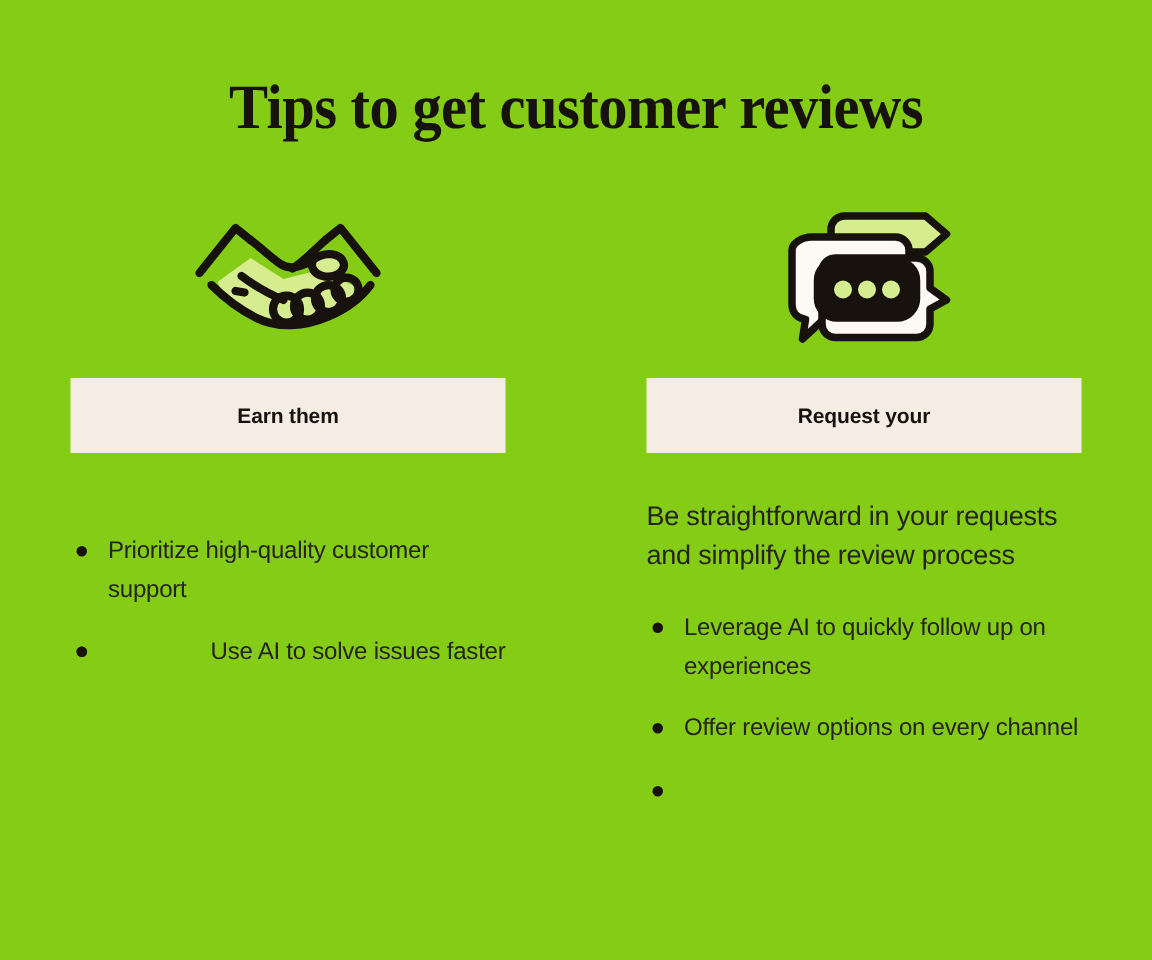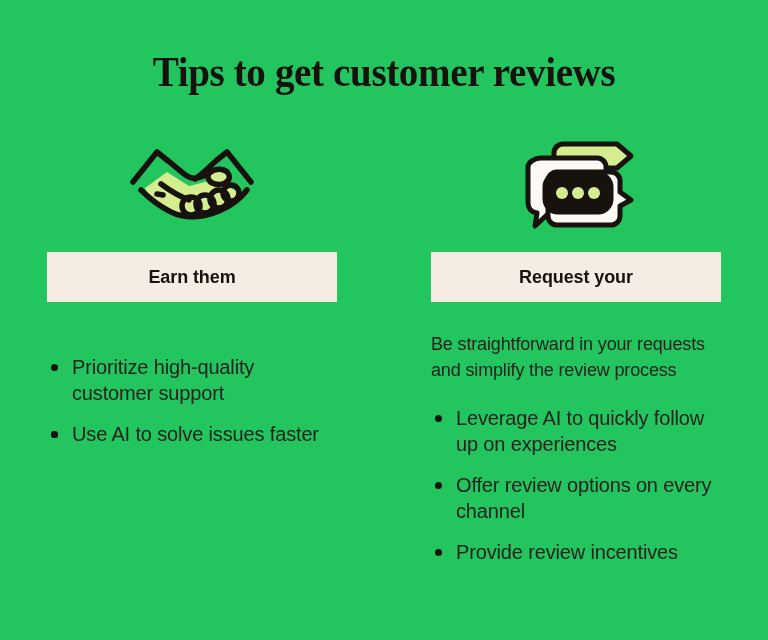--- a/index.html
+++ b/index.html
@@ -14,21 +14,21 @@
     background: #FDF9F3;
     font-family: "Liberation Sans", sans-serif;
     color: #1A1715;
     position: relative;
   }
 
   .infographic {
     width: 768px;
     height: 640px;
     position: relative;
-    background: #22c55e;
+    background: #84cc16;
   }
 
   
   .title {
     position: absolute;
     top: 48px;
     left: 0;
     width: 768px;
     text-align: center;
     font-family: "Liberation Serif", serif;
@@ -70,21 +70,21 @@
     width: 290px;
     height: 50px;
     background: #F5EDE4;
     display: flex;
     align-items: center;
     justify-content: center;
     margin-top: 10px;
   }
 
   .header-bar-label {
-    font-size: 18px;
+    font-size: 14px;
     font-weight: bold;
     color: #17120D;
     letter-spacing: -0.1px;
   }
 
   
   .col-body {
     width: 290px;
     margin-top: 30px;
   }
@@ -97,28 +97,28 @@
   }
 
   .bullets {
     margin-top: 23px;
     list-style: none;
   }
 
   .bullets li {
     position: relative;
     padding-left: 25px;
-    font-size: 20px;
+    font-size: 16px;
     line-height: 25.5px;
     color: #262320;
     letter-spacing: -0.15px;
     margin-bottom: 16px;
   }
 
-  .bullets li:last-child { margin-bottom: 0; }
+  .bullets li:last-child { margin-bottom: 0; text-align: right; }
 
   .bullets li .dot {
     position: absolute;
     left: 4px;
     top: 9px;
     width: 7px;
     height: 7px;
     border-radius: 50%;
     background: #17120D;
   }
@@ -212,20 +212,19 @@
           <li>
             <span class="dot"></span>
             <span>Leverage AI to quickly follow up on experiences</span>
           </li>
           <li>
             <span class="dot"></span>
             <span>Offer review options on every channel</span>
           </li>
           <li>
             <span class="dot"></span>
-            <span>Provide review incentives</span>
           </li>
         </ul>
       </div>
     </div>
 
   </div>
 </div>
 
 </body></html>

